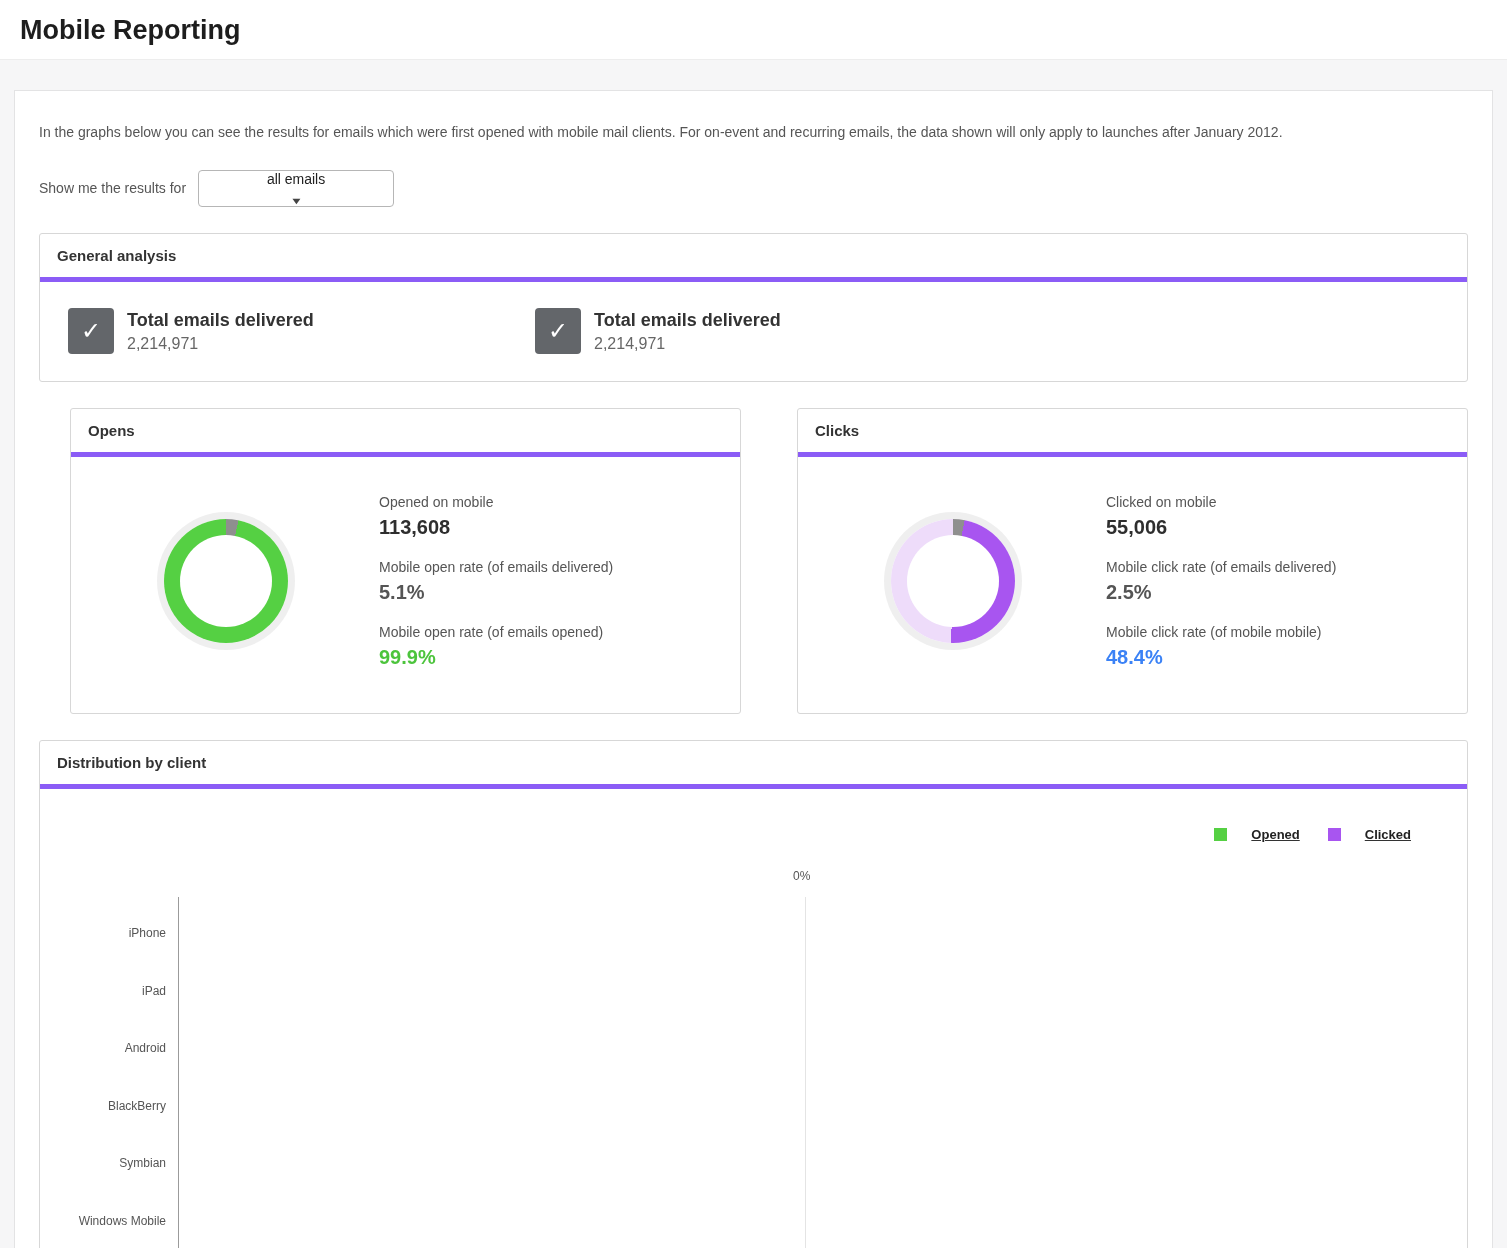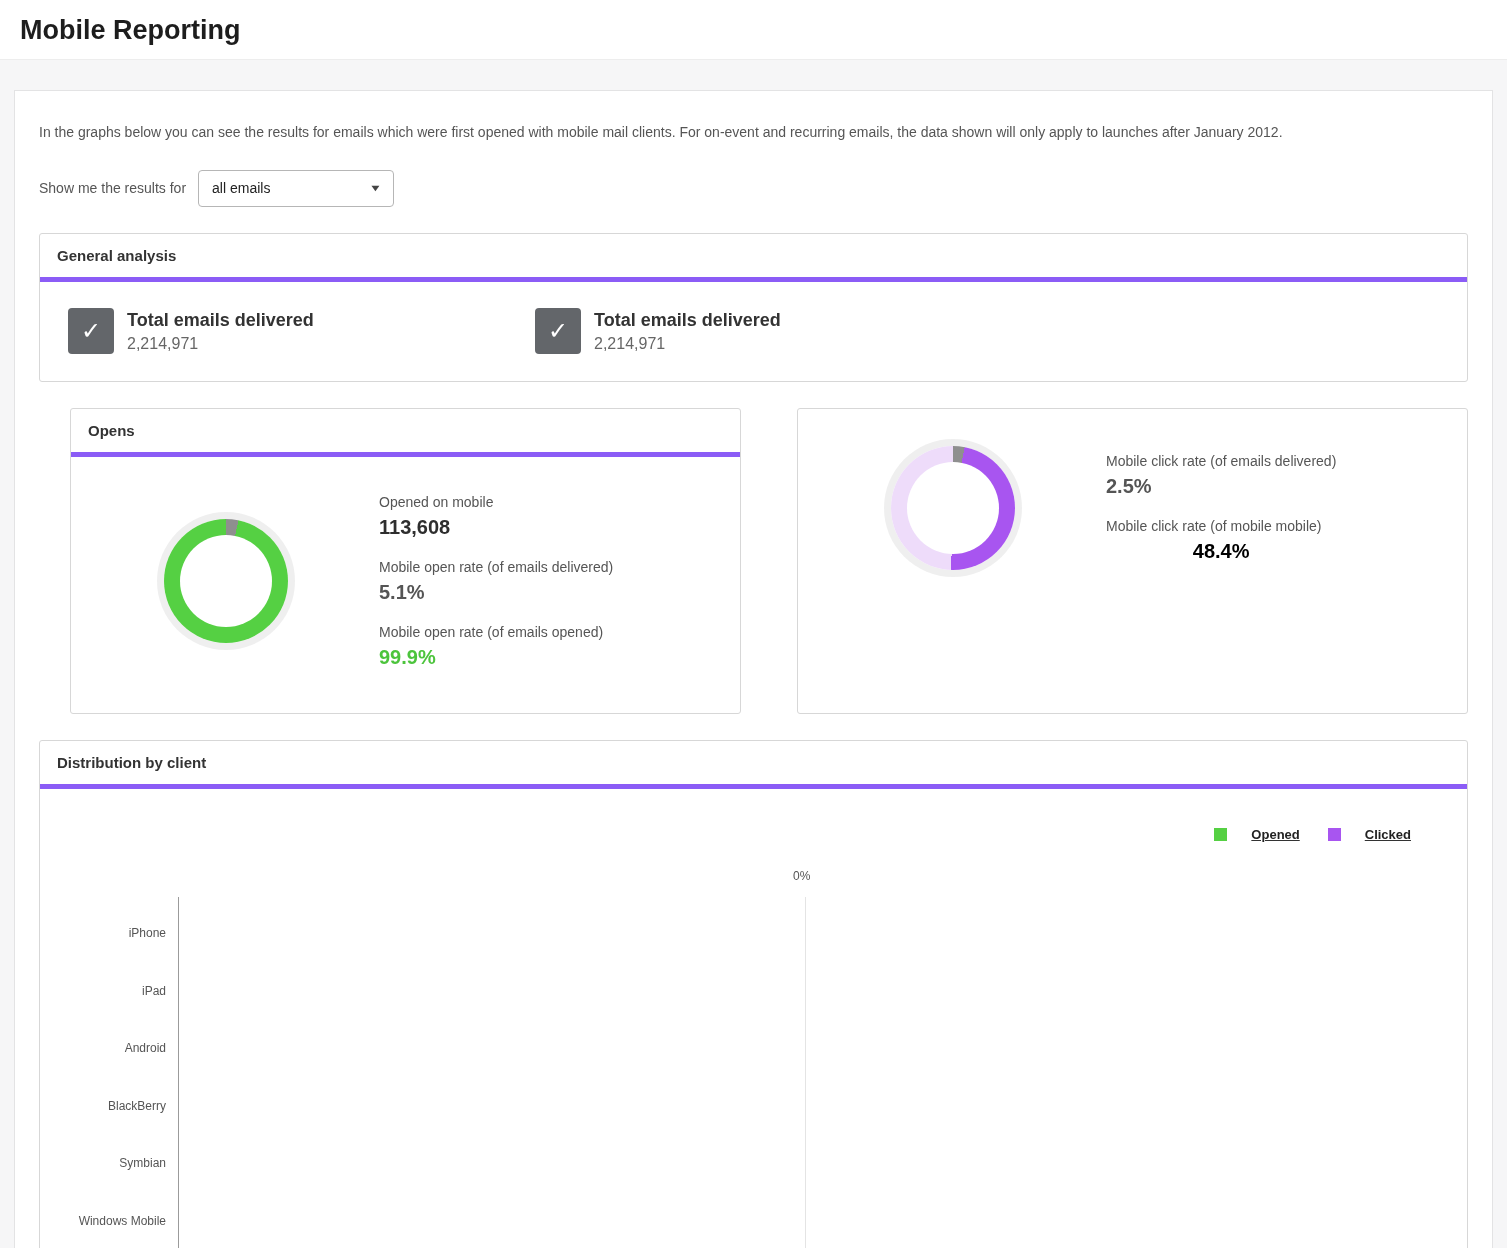--- a/index.html
+++ b/index.html
@@ -26,21 +26,21 @@
     height: 1210px;
   }
   .intro { margin: 8px 0 0 0; font-size: 14px; color: #555; line-height: 1.4; }
 
   .filter-row { margin-top: 27px; display: flex; align-items: center; gap: 12px; }
   .filter-label { font-size: 14px; color: #555; }
   .select {
     width: 196px; height: 37px;
     border: 1px solid #b6b6b6; border-radius: 4px; background: #fff;
     display: flex; align-items: center; justify-content: space-between;
-    padding: 0 13px; font-size: 14px; color: #222; cursor: pointer;
+    padding: 0 13px; font-size: 14px; color: #222; cursor: pointer; flex-direction: column;
   }
   .chev { font-size: 9px; color: #444; transform: scaleX(1.5); }
 
   .panel { border: 1px solid #d7d7d7; border-radius: 3px; background: #fff; margin-top: 26px; }
   .panel-header {
     padding: 13px 17px; font-size: 15px; font-weight: 700; color: #333;
     border-bottom: 5px solid #8b5cf6;
   }
 
   .ga-body { display: flex; padding: 26px 28px 27px 28px; }
@@ -61,21 +61,21 @@
     width: 124px; height: 124px; border-radius: 50%; position: relative; flex: none;
     box-shadow: 0 0 0 7px rgba(140,140,140,0.14);
   }
   .donut::after { content: ""; position: absolute; inset: 16px; background: #fff; border-radius: 50%; }
   .stat { margin-bottom: 20px; }
   .stat:last-child { margin-bottom: 0; }
   .stat-label { font-size: 14px; color: #555; margin-bottom: 6px; }
   .stat-value { font-size: 20px; font-weight: 700; color: #2e2e2e; }
   .val-gray { color: #555; }
   .val-green { color: #4cc43c; }
-  .val-purple { color: #000000; text-align: center; }
+  .val-purple { color: #3b82f6; }
 
   .dist-body { position: relative; height: 470px; }
   .legend { position: absolute; top: 38px; right: 56px; display: flex; gap: 28px; }
   .legend-item { display: flex; align-items: center; gap: 24px; cursor: pointer; text-decoration: underline; }
   .swatch { width: 13px; height: 13px; flex: none; }
   .legend-label { font-size: 13px; font-weight: 700; color: #222; }
   .zero-label { position: absolute; left: 753px; top: 80px; font-size: 12px; color: #555; }
   .y-axis { position: absolute; left: 138px; top: 108px; bottom: 0; width: 1px; background: #9b9b9b; }
   .gridline { position: absolute; left: 765px; top: 108px; bottom: 0; width: 1px; background: #e4e4e4; }
   .cat-labels { position: absolute; left: 0; top: 116px; width: 126px; }
@@ -144,23 +144,28 @@
           </div>
           <div class="stat">
             <div class="stat-label">Mobile open rate (of emails opened)</div>
             <div class="stat-value val-green">99.9%</div>
           </div>
         </div>
       </div>
     </section>
 
     <section class="panel">
+      <div class="panel-header">Clicks</div>
       <div class="chart-body">
         <div class="donut" style="background: conic-gradient(rgb(143, 143, 143) 0%, rgb(143, 143, 143) 3%, rgb(168, 85, 240) 3%, rgb(168, 85, 240) 50.5%, rgb(238, 220, 250) 50.5%, rgb(238, 220, 250) 100%);"></div>
         <div class="stats">
+          <div class="stat">
+            <div class="stat-label">Clicked on mobile</div>
+            <div class="stat-value">55,006</div>
+          </div>
           <div class="stat">
             <div class="stat-label">Mobile click rate (of emails delivered)</div>
             <div class="stat-value val-gray">2.5%</div>
           </div>
           <div class="stat">
             <div class="stat-label">Mobile click rate (of mobile mobile)</div>
             <div class="stat-value val-purple">48.4%</div>
           </div>
         </div>
       </div>

